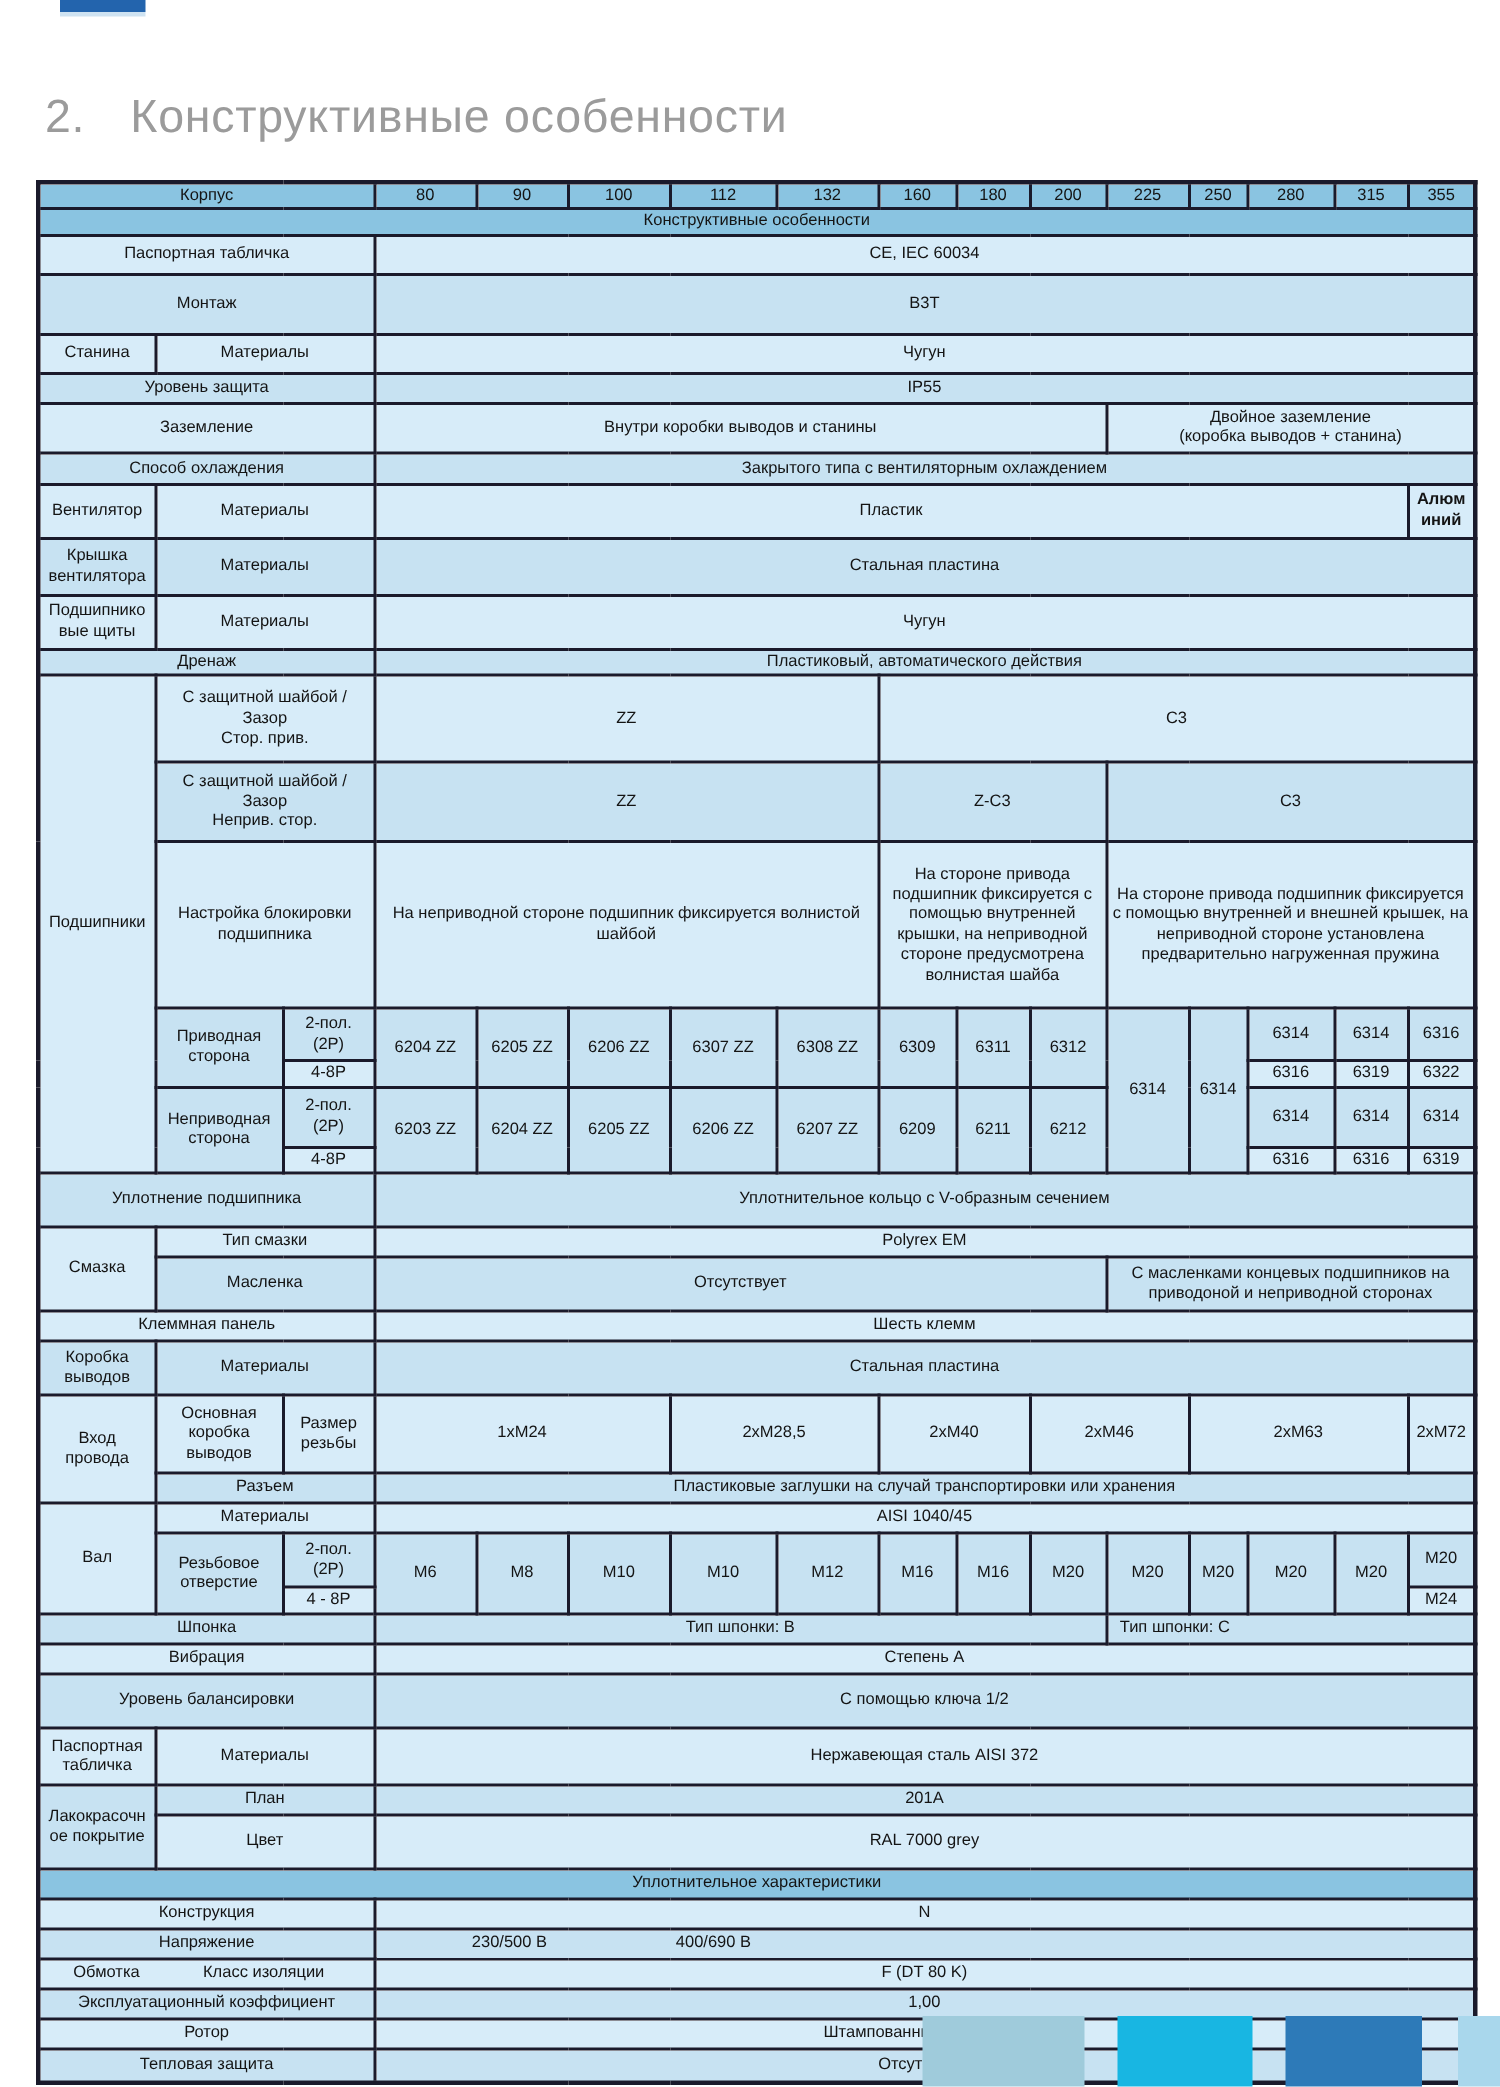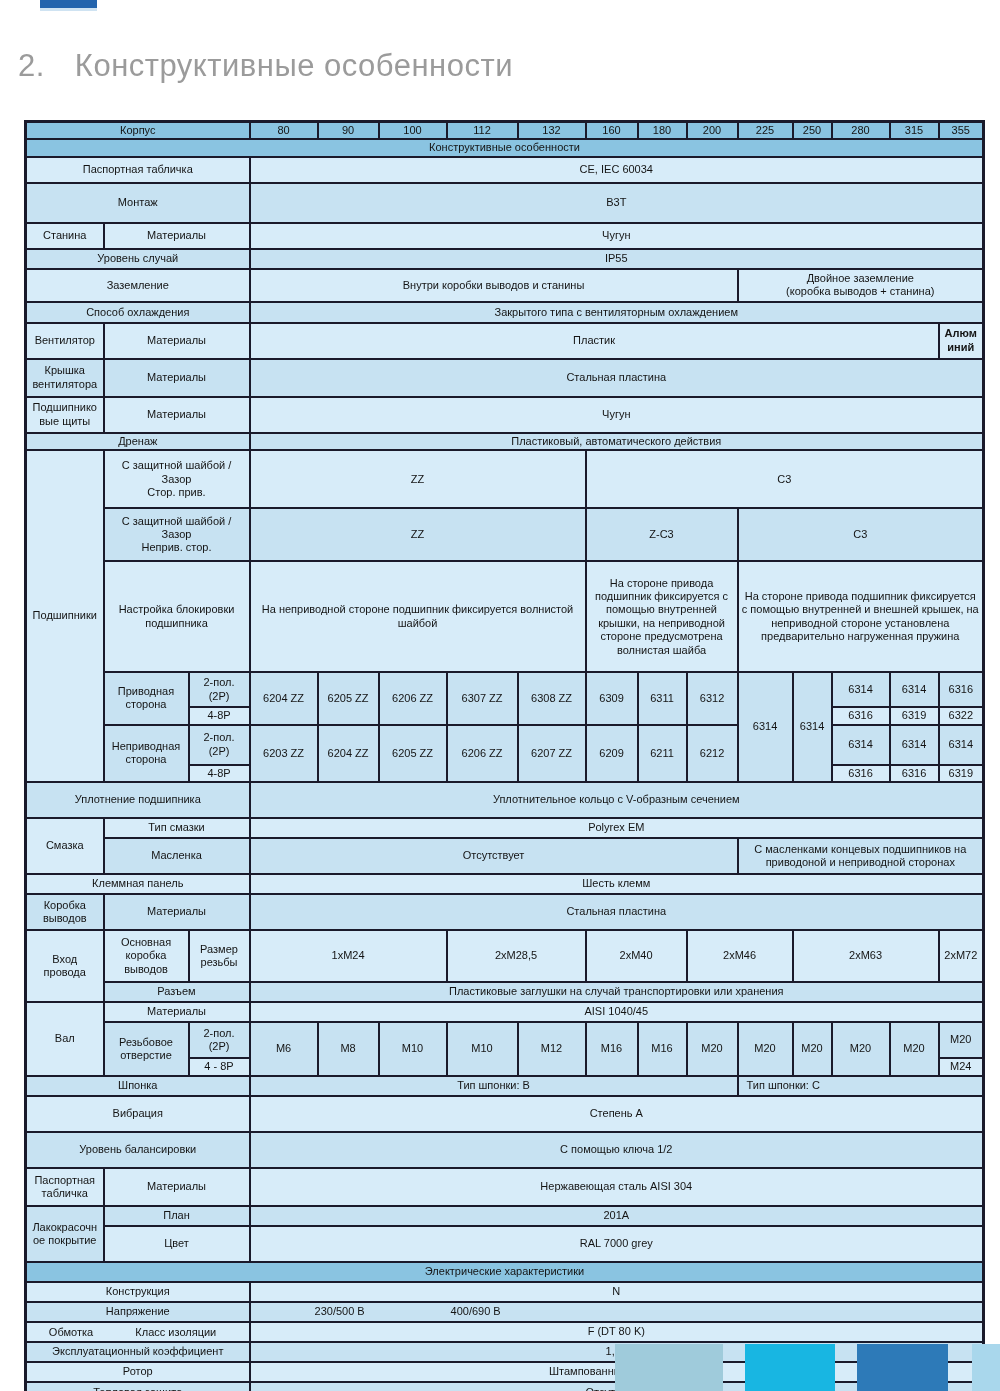--- a/index.html
+++ b/index.html
@@ -3,21 +3,21 @@
 <meta charset="utf-8">
 <style>
   html,body{margin:0;padding:0;}
   body{
     width:1000px;height:1391px;position:relative;overflow:hidden;
     background:#ffffff;font-family:"Liberation Sans","DejaVu Sans",sans-serif;color:#141414;
   }
   .logo{position:absolute;left:40px;top:0;width:57px;height:8px;background:#2364ad;}
   .logo2{position:absolute;left:40px;top:8px;width:57px;height:3px;background:#cfe3f2;}
   h1{
-    position:absolute;left:18px;top:48px;margin:0;
+    position:absolute;left:18px;top:48px;margin:12px;
     font-size:31px;font-weight:400;color:#9b9b9b;letter-spacing:0.5px;
   }
   h1 .num{margin-right:30px;}
   table.spec{
     position:absolute;left:24px;top:120px;width:956px;
     border-collapse:collapse;table-layout:fixed;
     border:3px solid #1a1a2b;
   }
   td{
     border:2px solid #1a1a2b;
@@ -97,21 +97,21 @@
   <tr class="rb" style="height:40px">
     <td colspan="3">Монтаж</td>
     <td colspan="13">В3Т</td>
   </tr>
   <tr class="ra" style="height:26px">
     <td>Станина</td>
     <td colspan="2">Материалы</td>
     <td colspan="13">Чугун</td>
   </tr>
   <tr class="rb" style="height:20px">
-    <td colspan="3">Уровень случай</td>
+    <td colspan="3">Уровень защита</td>
     <td colspan="13">IP55</td>
   </tr>
   <tr class="ra" style="height:33px">
     <td colspan="3">Заземление</td>
     <td colspan="8">Внутри коробки выводов и станины</td>
     <td colspan="5">Двойное заземление
 (коробка выводов + станина)</td>
   </tr>
   <tr class="rb" style="height:21px">
     <td colspan="3">Способ охлаждения</td>
@@ -279,46 +279,46 @@
   </tr>
   <tr class="ra" style="height:18px">
     <td>4 - 8P</td>
     <td>M24</td>
   </tr>
   <tr class="rb" style="height:20px">
     <td colspan="3">Шпонка</td>
     <td colspan="8">Тип шпонки: В</td>
     <td colspan="5" class="lft">Тип шпонки: С</td>
   </tr>
-  <tr class="ra" style="height:36px">
+  <tr class="ra" style="height:20px">
     <td colspan="3">Вибрация</td>
     <td colspan="13">Степень А</td>
   </tr>
   <tr class="rb" style="height:36px">
     <td colspan="3">Уровень балансировки</td>
     <td colspan="13">С помощью ключа 1/2</td>
   </tr>
   <tr class="ra" style="height:38px">
     <td>Паспортная
 табличка</td>
     <td colspan="2">Материалы</td>
-    <td colspan="13">Нержавеющая сталь AISI 304</td>
+    <td colspan="13">Нержавеющая сталь AISI 372</td>
   </tr>
   <tr class="rb" style="height:20px">
     <td rowspan="2">Лакокрасочн
 ое покрытие</td>
     <td colspan="2">План</td>
     <td colspan="13">201A</td>
   </tr>
   <tr class="ra" style="height:36px">
     <td colspan="2">Цвет</td>
     <td colspan="13">RAL 7000 grey</td>
   </tr>
   <tr class="hdr" style="height:20px">
-    <td colspan="16">Электрические характеристики</td>
+    <td colspan="16">Уплотнительное характеристики</td>
   </tr>
   <tr class="ra" style="height:20px">
     <td colspan="3">Конструкция</td>
     <td colspan="13">N</td>
   </tr>
   <tr class="rb" style="height:20px">
     <td colspan="3">Напряжение</td>
     <td colspan="13" class="voltage"><span class="v1">230/500 В</span><span class="v2">400/690 В</span></td>
   </tr>
   <tr class="ra" style="height:20px">

